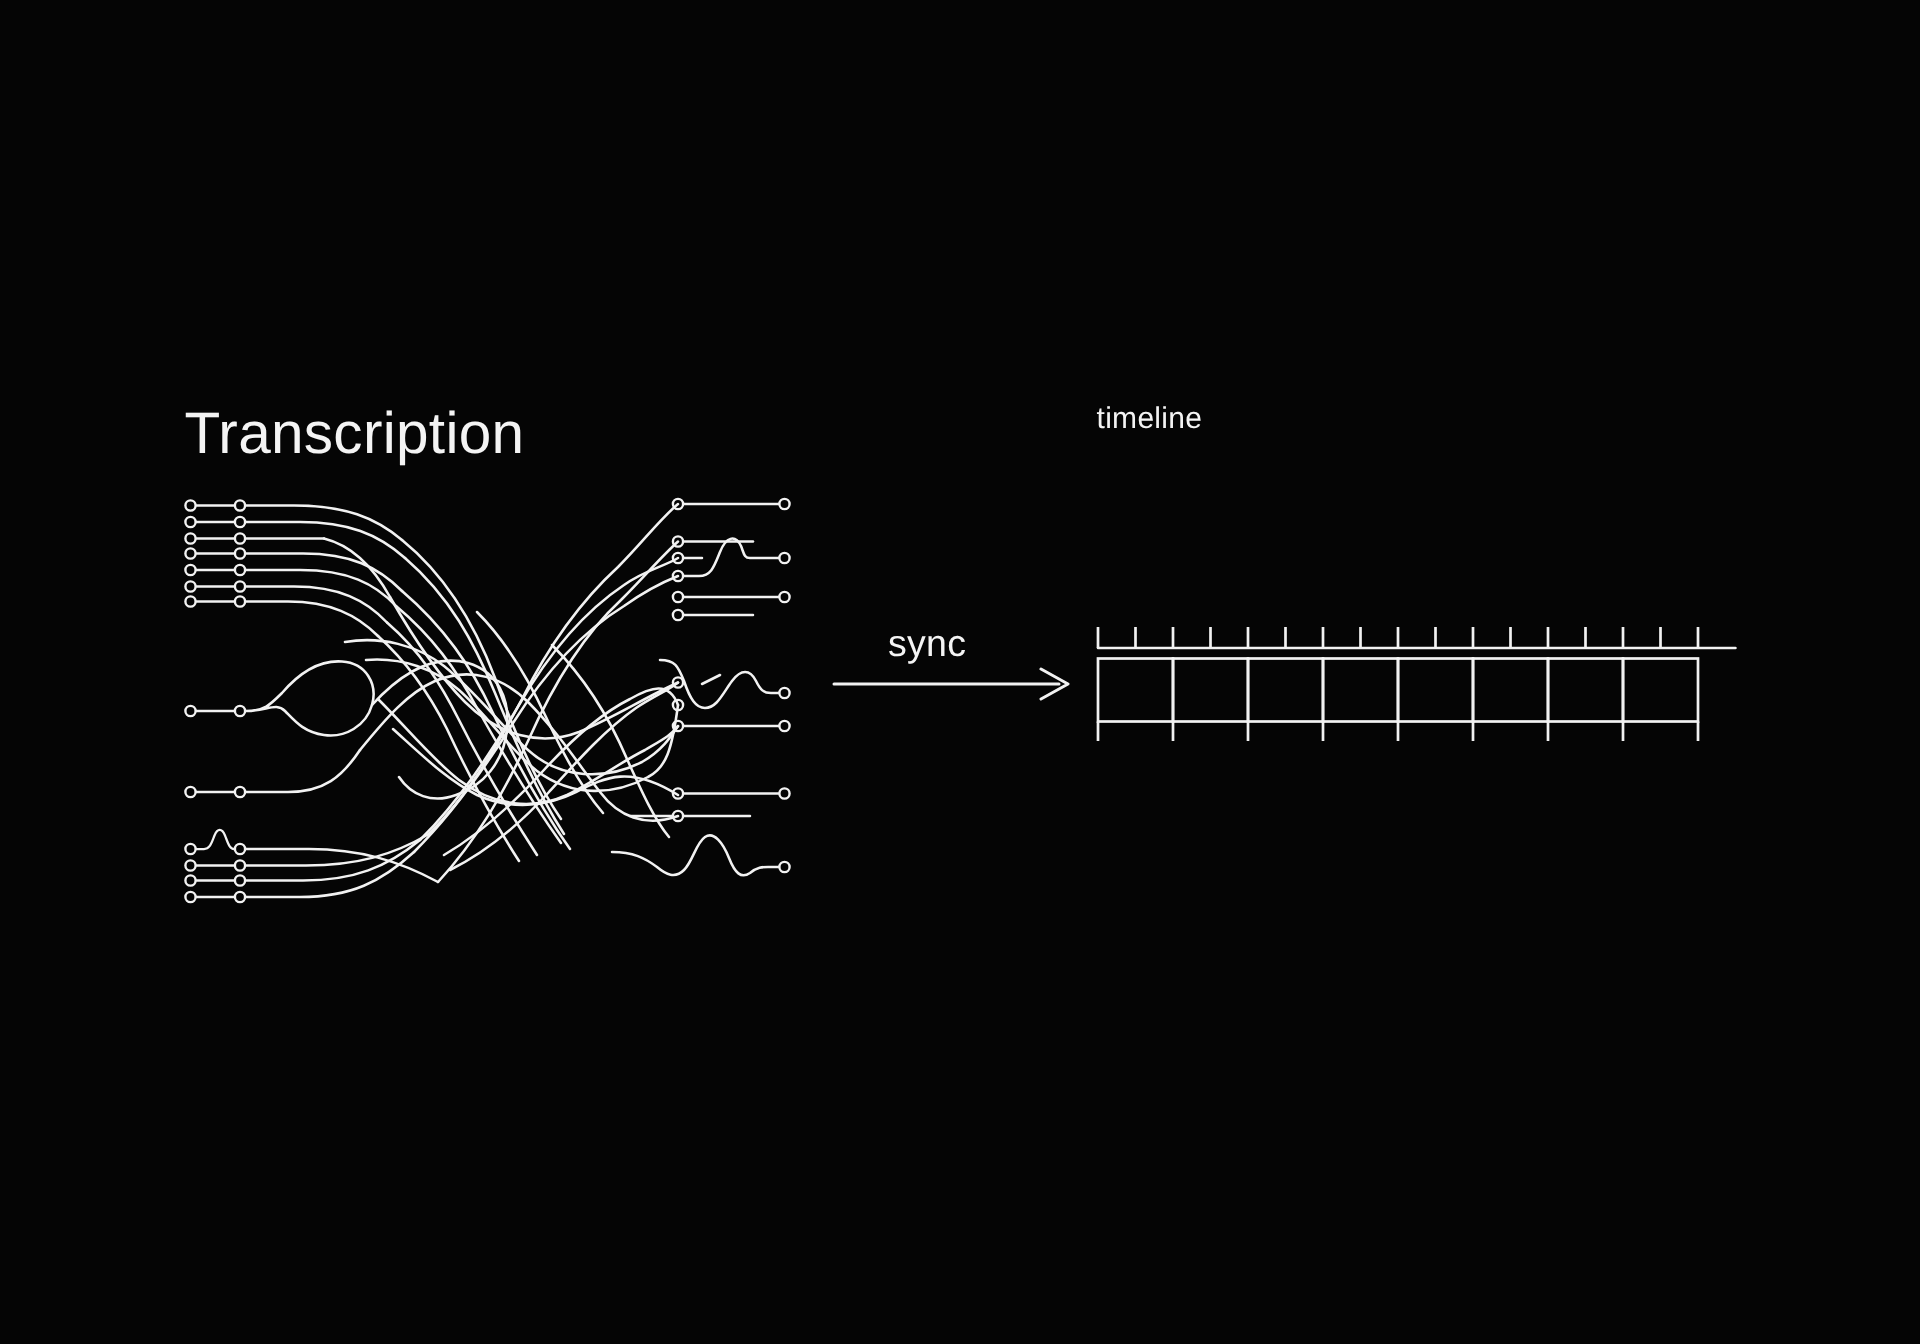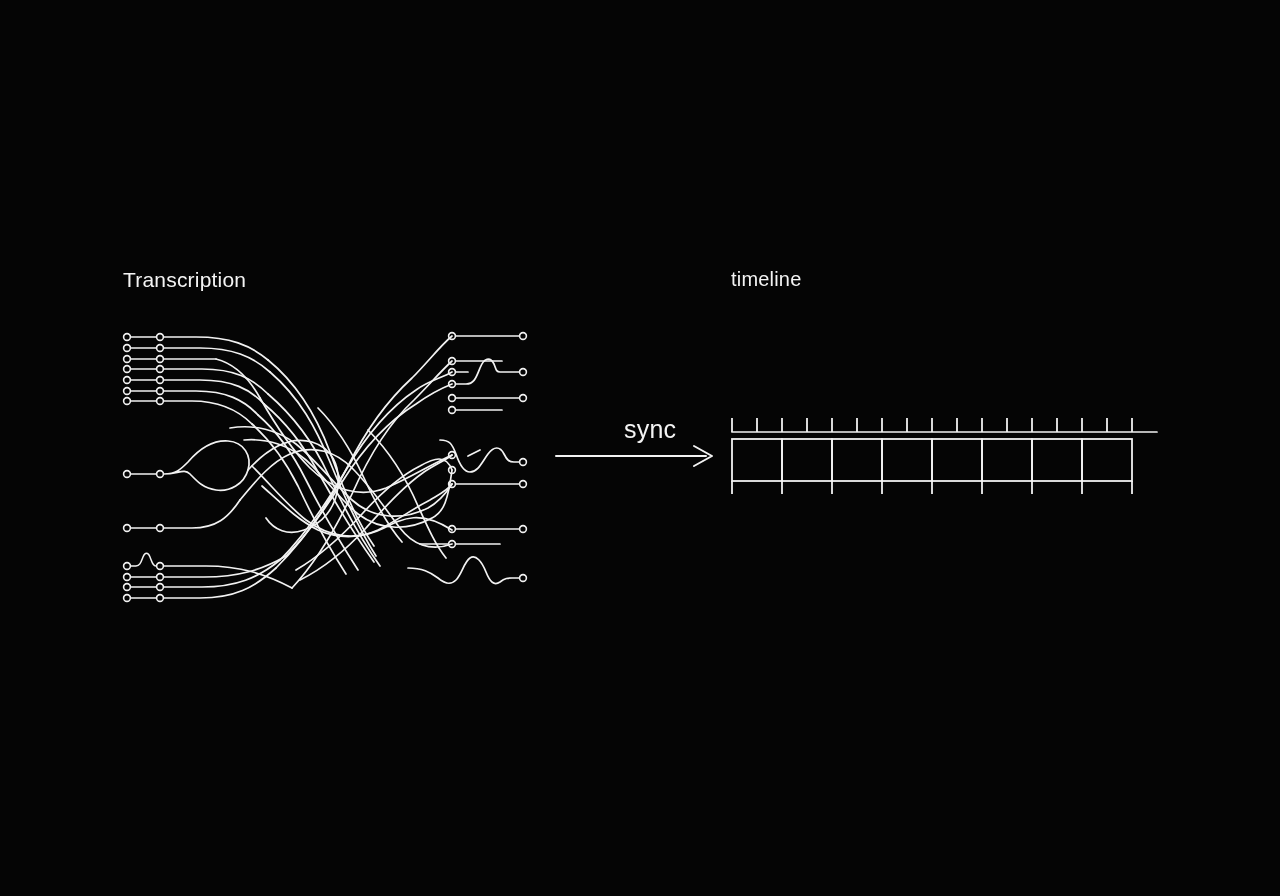--- a/index.html
+++ b/index.html
@@ -25,29 +25,29 @@
     position: absolute;
     font-family: "Liberation Sans", sans-serif;
     font-weight: 400;
     color: #f4f4f4;
     white-space: nowrap;
     letter-spacing: 0.2px;
   }
   #title-transcription {
     left: 123px;
     top: 268px;
-    font-size: 21px;
+    font-size: 39px;
   }
   #title-timeline {
     left: 731px;
     top: 268px;
     font-size: 20px;
   }
   #sync-label {
-    left: 624px;
+    left: 592px;
     top: 415px;
     font-size: 25px;
   }
   svg { display: block; }
   .stroke {
     fill: none;
     stroke: #f2f2f2;
     stroke-linecap: round;
     stroke-linejoin: round;
   }

